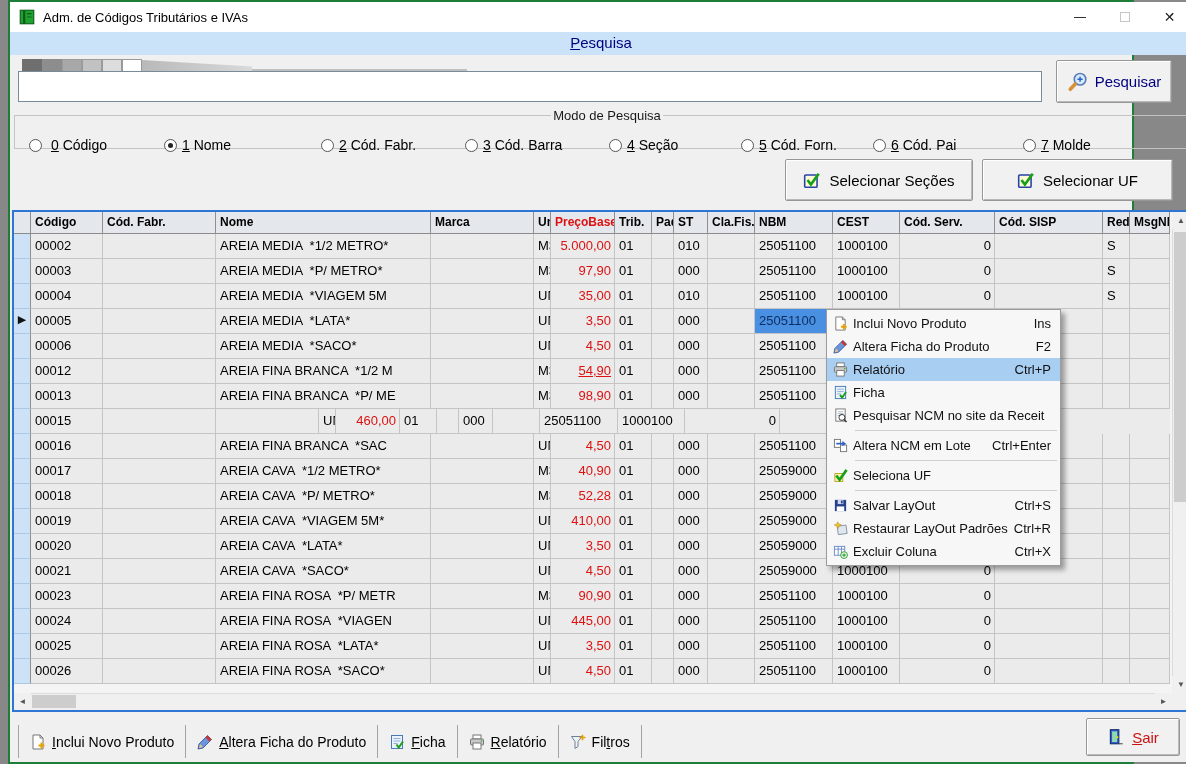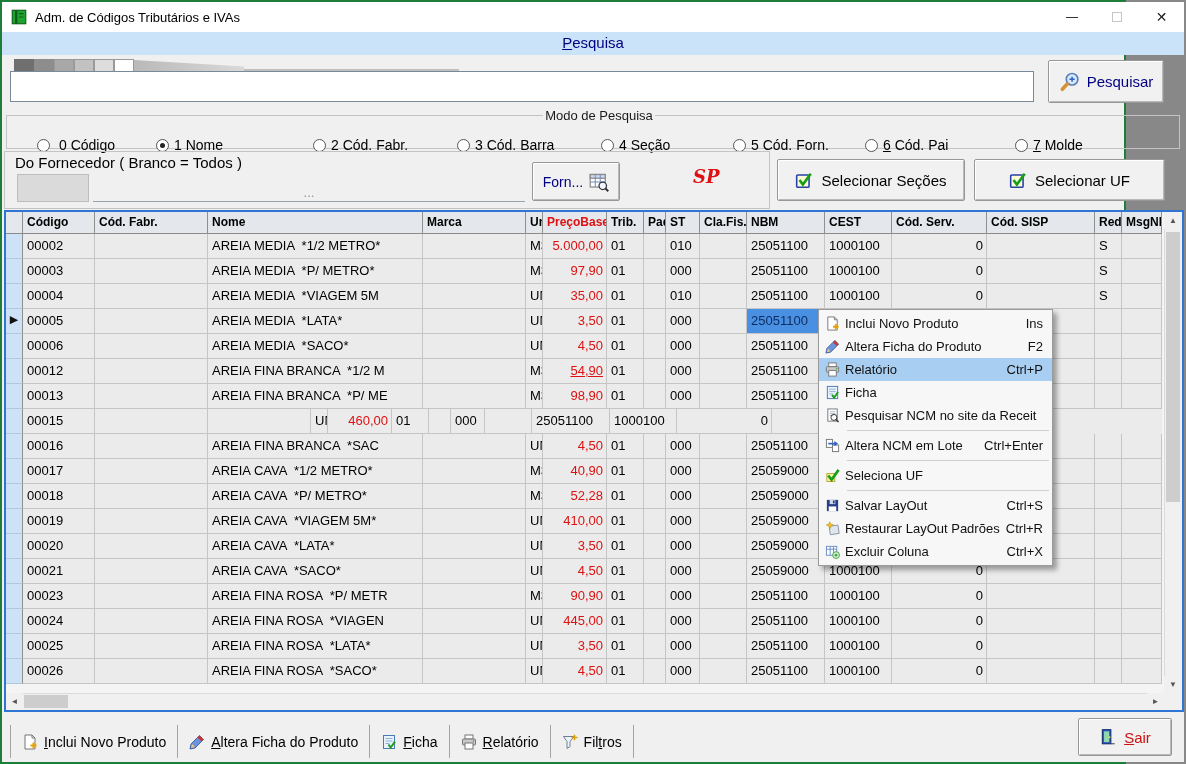--- a/index.html
+++ b/index.html
@@ -1,19 +1,19 @@
 <!DOCTYPE html>
 <html><head>
 <meta charset="utf-8">
 <style>
   * { margin:0; padding:0; box-sizing:border-box; }
   html,body { width:1186px; height:764px; overflow:hidden; background:#888;
     font-family:"Liberation Sans", sans-serif; }
   #window { position:relative; width:1126px; height:764px;
-    border:2px solid #1e7d38; background:#f0f0f0; }
+    border:2px solid #1e7d38; background:#f0f0f0;margin-left:8px; }
 
   
   #titlebar { position:absolute; left:0; top:0; width:1182px; height:30px;
     background:#fff; display:flex; align-items:center; }
   #titlebar .app-ic { width:18px; height:18px; margin:0 7px 0 8px; }
   #titlebar .ttl { font-size:13px; color:#000; }
   #titlebar .winbtns { margin-left:auto; display:flex; height:100%; }
   .winbtn { width:45px; height:100%; display:flex; align-items:center; justify-content:center;
     font-size:14px; color:#222; }
   .winbtn.max { color:#c6c6c6; }
@@ -46,21 +46,21 @@
     display:flex; align-items:center; justify-content:center; cursor:default; }
   #btn-pesquisar { position:absolute; left:1046px; top:5px; width:116px; height:43px;
     font-size:15px; color:#000080; gap:6px; }
 
   
   fieldset { border:1px solid #c3c3c3;text-align:center; }
   #mode-box { position:absolute; left:4px; top:106px; width:1174px; height:41px; }
   #mode-box legend { font-size:13px; color:#1a1a1a; margin-left:6px; padding:0 2px; }
   .radio-opt { position:absolute; top:14px; display:flex; align-items:center; gap:5px;
     font-size:14px; color:#000; }
-  .radio-opt:nth-of-type(1){left:30px;gap:9px;} .radio-opt:nth-of-type(2){left:149px;}
+  .radio-opt:nth-of-type(1){left:14px;gap:9px;} .radio-opt:nth-of-type(2){left:149px;}
   .radio-opt:nth-of-type(3){left:306px;} .radio-opt:nth-of-type(4){left:450px;}
   .radio-opt:nth-of-type(5){left:594px;} .radio-opt:nth-of-type(6){left:726px;}
   .radio-opt:nth-of-type(7){left:858px;} .radio-opt:nth-of-type(8){left:1008px;}
   .rdo { width:13px; height:13px; border:1px solid #555; border-radius:50%; background:#fff;
     position:relative; flex:none; }
   .rdo.on:after { content:""; position:absolute; left:3px; top:3px; width:5px; height:5px;
     border-radius:50%; background:#222; }
 
   
   #forn-box { position:absolute; left:2px; top:149px; width:766px; height:58px; }
@@ -214,38 +214,20 @@
       <div class="radio-opt">
         <span class="rdo"></span>
         <span><u>6</u> Cód. Pai</span>
       </div>
       <div class="radio-opt">
         <span class="rdo"></span>
         <span><u>7</u> Molde</span>
       </div>
     </fieldset>
 
-  <fieldset id="forn-box">
-    <span id="forn-label">Do Fornecedor ( Branco = Todos )</span>
-    <span id="forn-code"></span>
-    <span id="forn-dots">...</span>
-    <div id="btn-forn" class="btn">
-      <span>Forn...</span>
-      <span>
-        <svg width="20" height="20" viewBox="0 0 16 16">
-            <rect x="1" y="2" width="12" height="10" fill="#fff" stroke="#8a8a8a"></rect>
-            <rect x="1" y="2" width="12" height="3" fill="#ccd9ee" stroke="#8a8a8a"></rect>
-            <path d="M1 8h12M5 2v10M9 2v10" stroke="#6d8cc0" stroke-width=".8"></path>
-            <circle cx="11" cy="11" r="3" fill="#eef4ff" stroke="#333"></circle>
-            <path d="M13 13l2.4 2.4" stroke="#333" stroke-width="1.6"></path>
-          </svg>
-      </span>
-    </div>
-    <span id="uf-badge">SP</span>
-  </fieldset>
 
   <div id="btn-uf" class="btn">
     <span>
       <svg width="18" height="18" viewBox="0 0 16 16">
           <rect x="1.5" y="3.5" width="11" height="11" rx="1" fill="#fdfbd8" stroke="#2742a8" stroke-width="1.4"></rect>
           <path d="M4 8l3 4 7-9.5" stroke="#17a017" stroke-width="2.4" fill="none"></path>
         </svg>
     </span>
     <span>Selecionar UF</span>
   </div>

